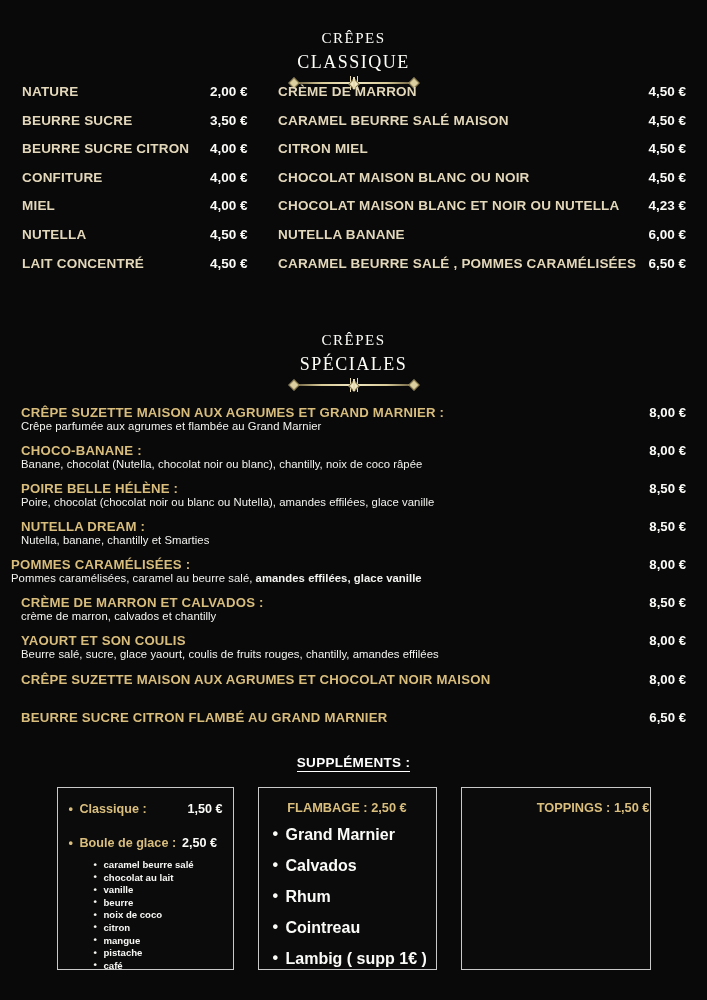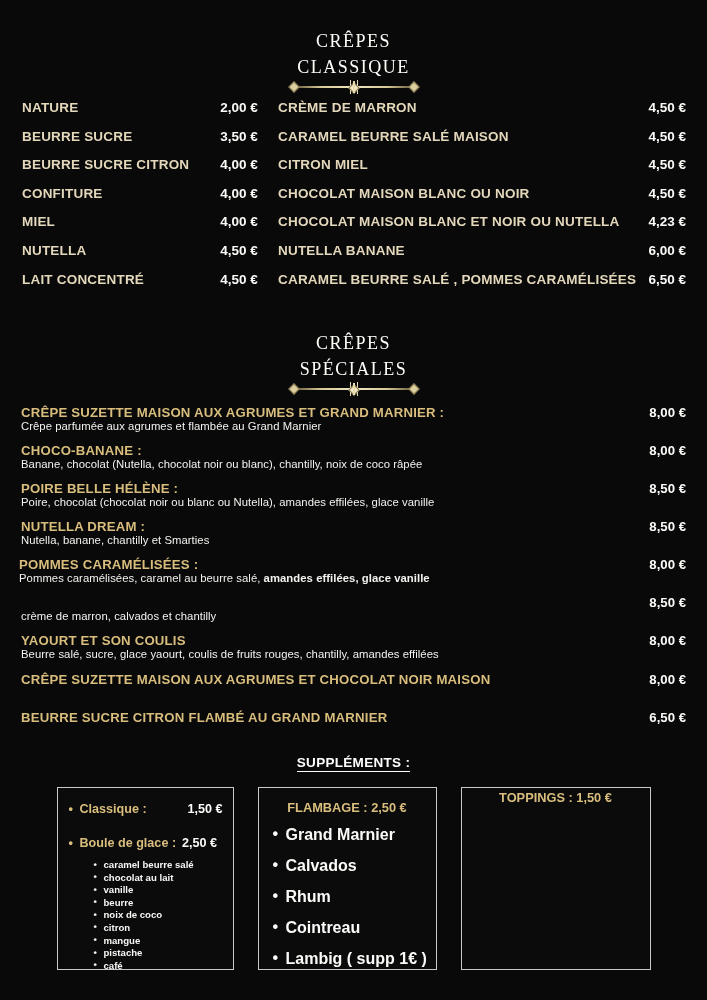--- a/index.html
+++ b/index.html
@@ -14,21 +14,21 @@
   }
 
   
   .section-head { text-align:center; }
   .section-head .title-line {
     font-family:"Liberation Serif", serif;
     color:#fdfdf8;
     font-weight:400;
     letter-spacing:1.5px;
     line-height:1.02;
-    font-size:25px;
+    font-size:21px;
     font-variant:small-caps;
     text-transform:lowercase;
   }
   .section-head .title-line.l2 { font-size:26px; }
 
   .divider {
     position:relative;
     width:128px;
     height:12px;
     margin:3px auto 0;
@@ -54,21 +54,21 @@
   .divider .center .v1 { left:4px; top:0; width:1px; height:14px; }
   .divider .center .v2 { left:7px; top:1px; width:2px; height:12px; }
   .divider .center .v3 { left:11px; top:0; width:1px; height:14px; }
   .divider .center .dm {
     left:4px; top:4px; width:8px; height:8px;
     transform:rotate(45deg); background:#f2e9c4; border:1px solid #8a7c50;
   }
 
   
   .classic {
-    position:absolute; left:0; right:0; top:100px;
+    position:absolute; left:0; right:0; top:84px;
     display:flex;
   }
   .col { }
   .col.left  { width:268px; padding-left:22px; }
   .col.right { flex:1; padding-left:10px; padding-right:21px; }
 
   .row {
     display:flex; align-items:baseline;
     height:28.6px;
   }
@@ -79,21 +79,21 @@
     letter-spacing:0.2px;
     white-space:nowrap;
   }
   .row .pr {
     color:#fbfbf8;
     font-size:13.5px;
     font-weight:700;
     white-space:nowrap;
     margin-left:auto;
   }
-  .col.left .row .pr { width:58px; margin-left:auto; text-align:center; }
+  .col.left .row .pr { width:58px; margin-left:auto; text-align:left; }
   .col.left .row .nm { width:178px; }
 
   
   .specials {
     position:absolute; left:0; right:0; top:400px;
     padding:0 21px;
   }
   .sp-item { position:relative; }
   .sp-head { display:flex; align-items:flex-start; }
   .sp-head .t {
@@ -144,21 +144,21 @@
   .box.b2 { width:179px; }
   .box.b3 { width:190px; }
 
   .b-head {
     color:#d9be7d;
     font-weight:700;
     font-size:12.8px;
     text-align:center;
   }
   .b2 .b-head { margin-top:12px; }
-  .b3 .b-head { margin-top:2px; }
+  .b3 .b-head { margin-top:12px;text-align:right; }
 
   .li {
     display:flex; align-items:baseline;
     color:#d9be7d; font-weight:700; font-size:12.6px;
   }
   .li .dot { width:11px; flex:none; }
   .li .lbl { white-space:nowrap; }
   .li .val { margin-left:auto; color:#fbfbf8; }
 
   .b1 .top1 { margin:14px 10px 0 11px; }
@@ -316,29 +316,30 @@
       </div>
       <div class="sp-desc"><span>Poire, chocolat (chocolat noir ou blanc ou Nutella), amandes effilées, glace vanille</span></div>
     </div>
     <div class="sp-item" style="position: absolute; left: 21px; right: 21px; top: 119px;">
       <div class="sp-head">
         <span class="t">NUTELLA DREAM :</span>
         <span class="p">8,50 €</span>
       </div>
       <div class="sp-desc"><span>Nutella, banane, chantilly et Smarties</span></div>
     </div>
-    <div class="sp-item" style="position: absolute; left: 19px; right: 21px; top: 157px;">
+    <div class="sp-item" style="position: absolute; left: 11px; right: 21px; top: 157px;">
       <div class="sp-head">
         <span class="t">POMMES CARAMÉLISÉES :</span>
         <span class="p">8,00 €</span>
       </div>
       <div class="sp-desc"><span>Pommes caramélisées, caramel au beurre salé, </span><b>amandes effilées, glace vanille</b></div>
     </div>
     <div class="sp-item" style="position: absolute; left: 21px; right: 21px; top: 195px;">
       <div class="sp-head">
+        <span class="t">CRÈME DE MARRON ET CALVADOS :</span>
         <span class="p">8,50 €</span>
       </div>
       <div class="sp-desc"><span>crème de marron, calvados et chantilly</span></div>
     </div>
     <div class="sp-item" style="position: absolute; left: 21px; right: 21px; top: 233px;">
       <div class="sp-head">
         <span class="t">YAOURT ET SON COULIS</span>
         <span class="p">8,00 €</span>
       </div>
       <div class="sp-desc"><span>Beurre salé, sucre, glace yaourt, coulis de fruits rouges, chantilly, amandes effilées</span></div>

